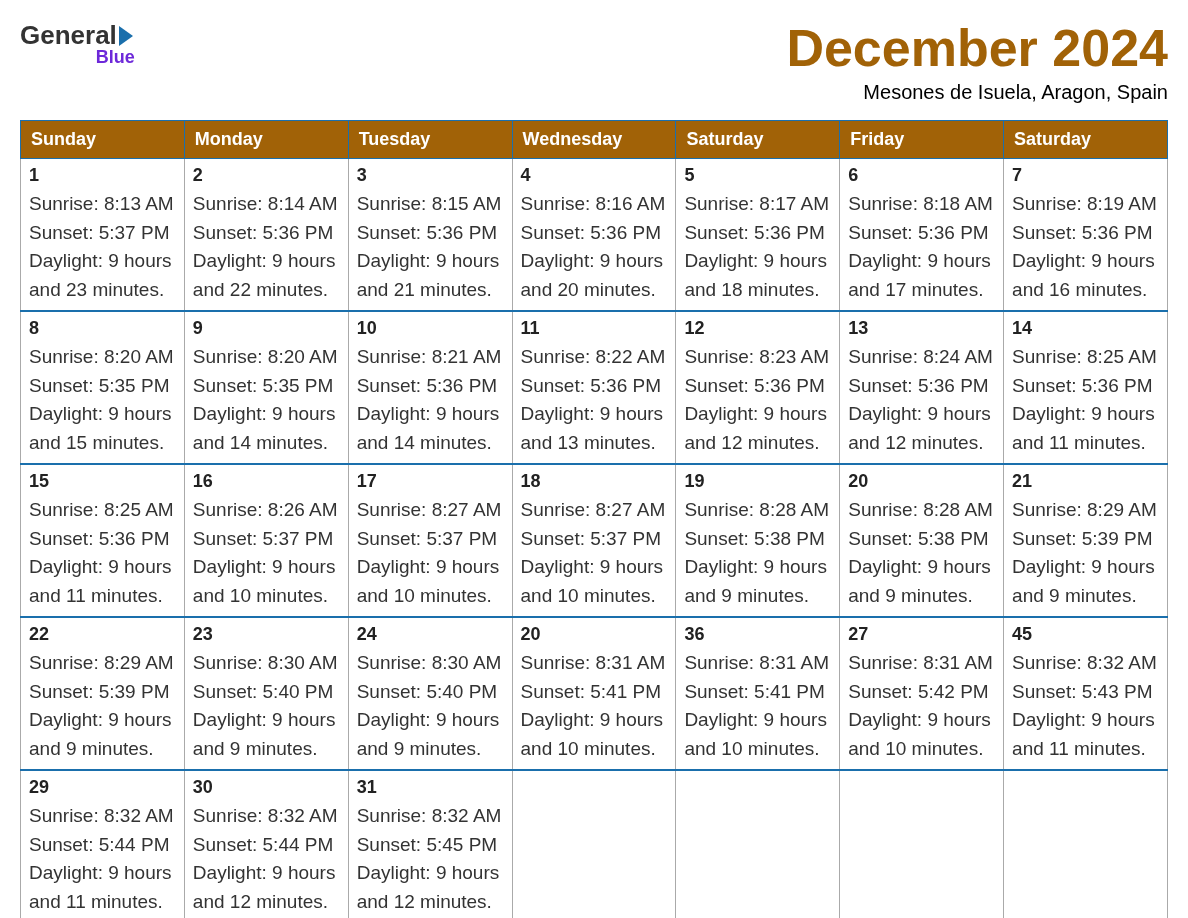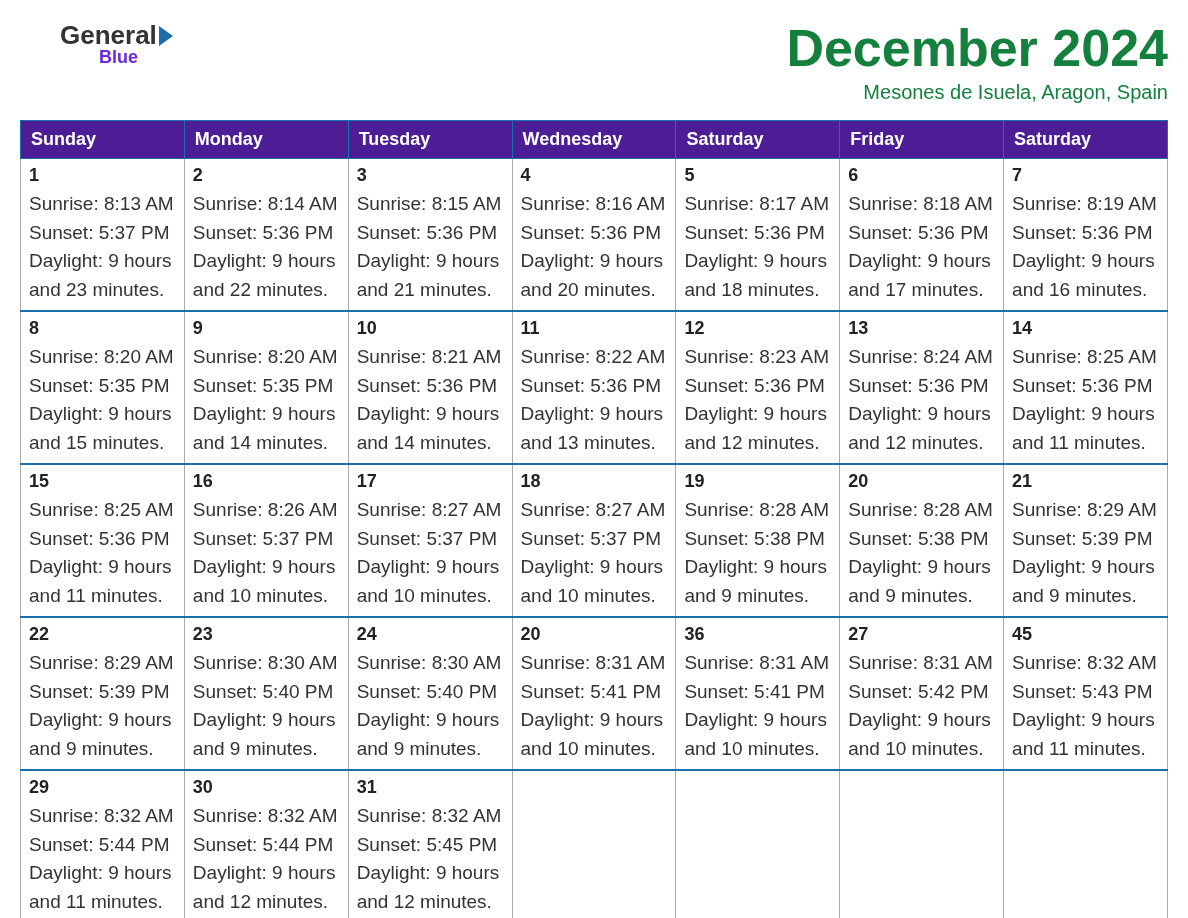--- a/index.html
+++ b/index.html
@@ -12,22 +12,21 @@
     }
     .header {
       display: flex;
       justify-content: space-between;
       align-items: flex-start;
       margin-bottom: 16px;
     }
     .logo {
       display: flex;
       flex-direction: column;
-      align-items: center;
-      margin-left: 40px;
+      align-items: flex-end;
     }
     .logo-text {
       display: flex;
       align-items: center;
       font-size: 26px;
       font-weight: bold;
       color: #333;
     }
     .logo-general { color: #333; }
     .logo-arrow {
@@ -45,35 +44,35 @@
       font-weight: bold;
       margin-top: -4px;
       margin-left: 2px;
     }
     .title-block {
       text-align: right;
     }
     .month-title {
       font-size: 52px;
       font-weight: bold;
-      color: #15803d;
+      color: #a16207;
       line-height: 1.1;
     }
     .location {
       font-size: 20px;
-      color: #15803d;
+      color: #000000;
       margin-top: 4px;
     }
     .calendar {
       width: 100%;
       border-collapse: collapse;
       border: 1px solid #999;
     }
     .calendar th {
-      background-color: #4c1d95;
+      background-color: #a16207;
       color: #fff;
       font-size: 18px;
       font-weight: bold;
       padding: 8px 10px;
       text-align: left;
       border: 1px solid #1a6fac;
     }
     .calendar td {
       vertical-align: top;
       padding: 6px 8px;

